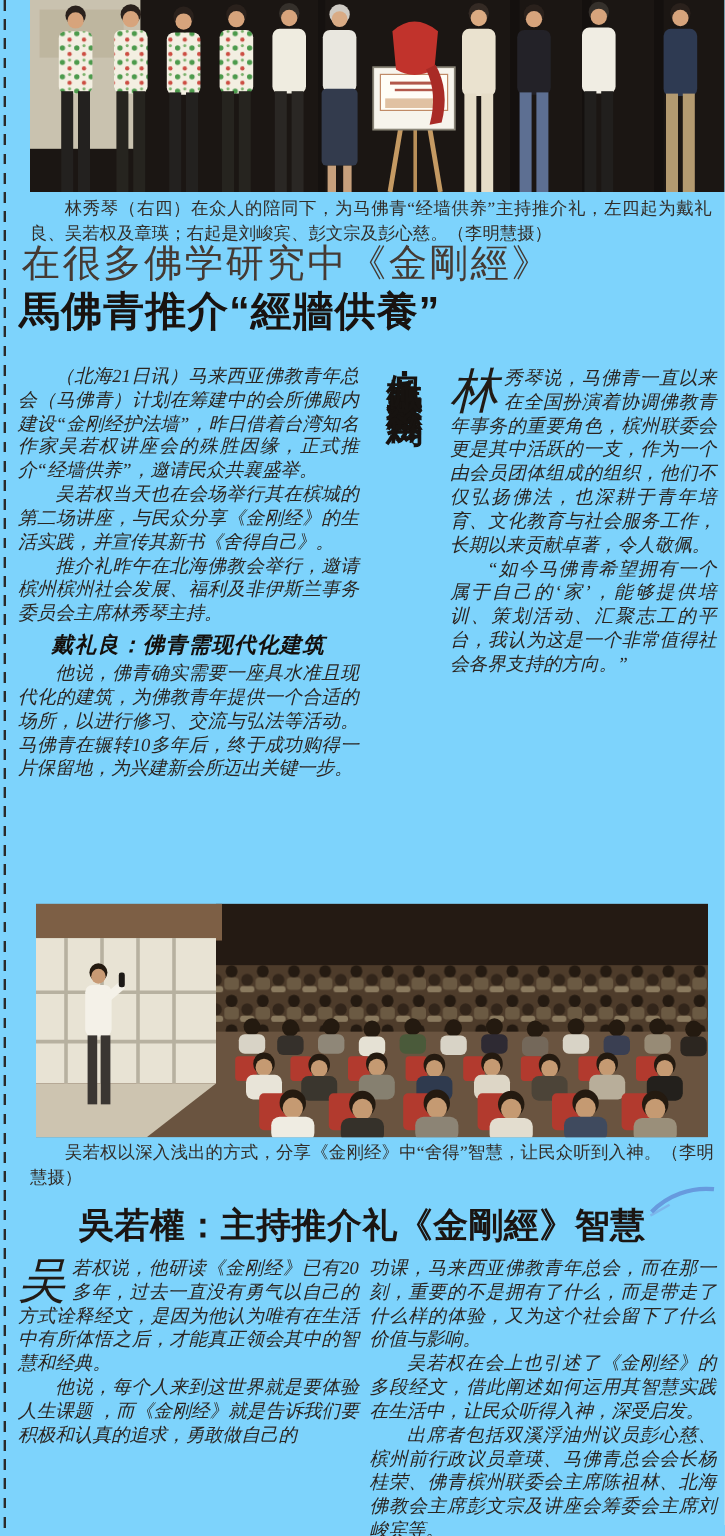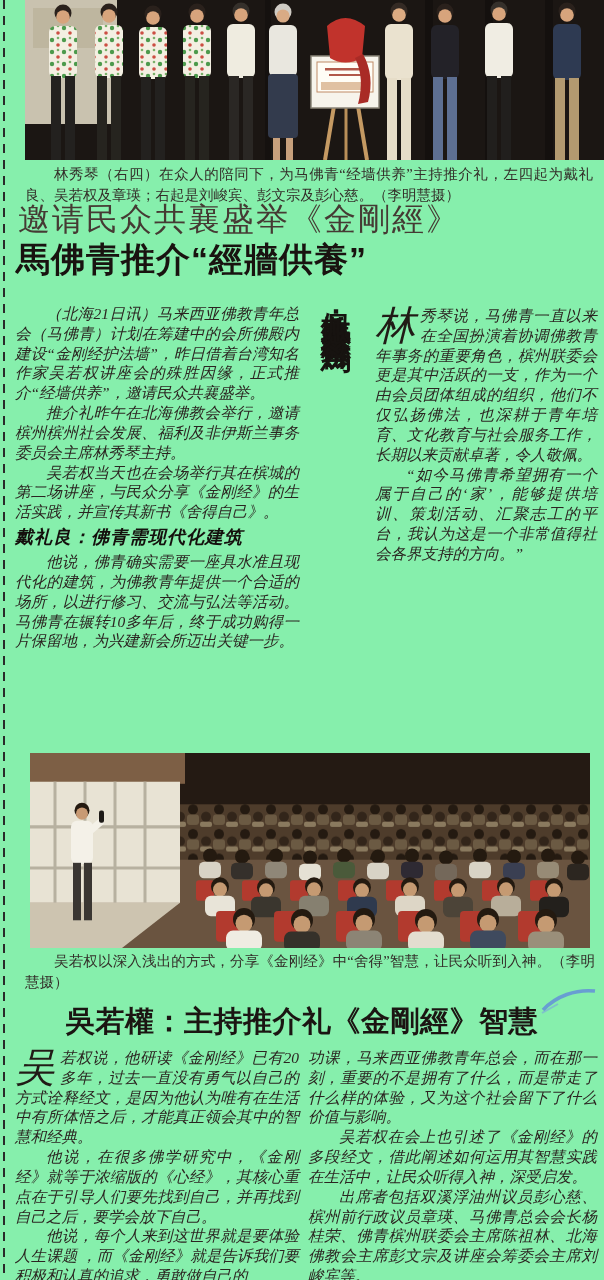--- a/index.html
+++ b/index.html
@@ -1,18 +1,18 @@
 <!DOCTYPE html>
 <html><head>
 <meta charset="utf-8">
 <style>
   html,body{margin:0;padding:0;background:#e8e6e0;}
   .page{
     position:relative;width:604px;height:1280px;margin:0 auto;
-    background:#86efac;overflow:hidden;
+    background:#7dd3fc;overflow:hidden;
     font-family:"Liberation Serif","DejaVu Serif",serif;
     color:#2b2521;
   }
   
   .cutline{
     position:absolute;left:3px;top:0;bottom:0;width:2px;
     background:repeating-linear-gradient(180deg,#2a2a2a 0 9px,transparent 9px 16px);
   }
   
   .photo-top{position:absolute;left:25px;top:0;width:579px;height:160px;overflow:hidden;}
@@ -45,21 +45,21 @@
   .col{position:absolute;font-size:15.5px;line-height:1.28;text-align:justify;text-justify:inter-ideograph;}
   .col p{margin:0;text-indent:2em;font-style:italic;}
   .col p.cont{text-indent:0;}
   .col p.dropped{text-indent:0;}
   .s1-left{left:15px;top:304px;width:284px;}
   .s1-right{left:303px;top:306px;width:294px;}
   .s2-left{left:15px;top:1048px;width:284px;}
   .s2-right{left:308px;top:1048px;width:289px;}
   .subhead{
     font-family:"Liberation Sans","DejaVu Sans",sans-serif;
-    font-size:18px;font-weight:800;color:#14100d;text-align:left;text-indent:0!important;
+    font-size:18px;font-weight:800;color:#14100d;text-align:center;text-indent:0!important;
     margin:4px 0 3px 0!important;letter-spacing:1px;
   }
   
   .vhead{
     float:left;width:66px;height:358px;margin-right:6px;
     font-family:"Liberation Sans","DejaVu Sans",sans-serif;
     font-size:30px;font-weight:800;color:#171310;
     writing-mode:vertical-rl;text-orientation:upright;
     letter-spacing:-4px;line-height:66px;text-align:left;overflow:hidden;
   }
@@ -185,27 +185,27 @@
           <circle cx="542" cy="15" r="6.8" fill="#d7a47c"></circle>
           <rect x="528" y="24" width="28" height="56" rx="6" fill="#2e3a52"></rect>
           <rect x="530" y="78" width="10" height="82" fill="#b39a70"></rect>
           <rect x="544" y="78" width="10" height="82" fill="#b39a70"></rect>
         </g>
     </svg>
   </div>
 
   <div class="caption caption1">林秀琴（右四）在众人的陪同下，为马佛青“经墙供养”主持推介礼，左四起为戴礼良、吴若权及章瑛；右起是刘峻宾、彭文宗及彭心慈。（李明慧摄）</div>
 
-  <div class="kicker">邀请民众共襄盛举《金剛經》</div>
+  <div class="kicker">在很多佛学研究中《金剛經》</div>
   <div class="headline-main">馬佛青推介“經牆供養”</div>
 
   <div class="col s1-left">
     <p>（北海21日讯）马来西亚佛教青年总会（马佛青）计划在筹建中的会所佛殿内建设“金刚经护法墙”，昨日借着台湾知名作家吴若权讲座会的殊胜因缘，正式推介“经墙供养”，邀请民众共襄盛举。</p>
+    <p>吴若权当天也在会场举行其在槟城的第二场讲座，与民众分享《金刚经》的生活实践，并宣传其新书《舍得自己》。</p>
     <p>推介礼昨午在北海佛教会举行，邀请槟州槟州社会发展、福利及非伊斯兰事务委员会主席林秀琴主持。</p>
-    <p>吴若权当天也在会场举行其在槟城的第二场讲座，与民众分享《金刚经》的生活实践，并宣传其新书《舍得自己》。</p>
     <p class="subhead">戴礼良：佛青需现代化建筑</p>
     <p>他说，佛青确实需要一座具水准且现代化的建筑，为佛教青年提供一个合适的场所，以进行修习、交流与弘法等活动。马佛青在辗转10多年后，终于成功购得一片保留地，为兴建新会所迈出关键一步。</p>
   </div>
 
   <div class="col s1-right">
     <div class="vhead">林秀琴：馬佛青貢獻令人敬佩</div>
     <p class="dropped"><span class="dropcap">林</span><span>秀琴说，马佛青一直以来在全国扮演着协调佛教青年事务的重要角色，槟州联委会更是其中活跃的一支，作为一个由会员团体组成的组织，他们不仅弘扬佛法，也深耕于青年培育、文化教育与社会服务工作，长期以来贡献卓著，令人敬佩。</span></p>
     <p>“如今马佛青希望拥有一个属于自己的‘家’，能够提供培训、策划活动、汇聚志工的平台，我认为这是一个非常值得社会各界支持的方向。”</p>
   </div>
 
@@ -394,21 +394,20 @@
 
   <svg class="scribble" viewBox="0 0 58 30">
     <path d="M3,26 C 16,12 36,5 55,7" stroke="#638fd8" stroke-width="3.5" fill="none" opacity="0.85"></path>
     <path d="M2,29 L 18,20" stroke="#7ba2e0" stroke-width="2" fill="none" opacity="0.6"></path>
   </svg>
 
   <div class="headline2">吳若權：主持推介礼《金剛經》智慧</div>
 
   <div class="col s2-left">
     <p class="dropped"><span class="dropcap">吴</span><span>若权说，他研读《金刚经》已有20多年，过去一直没有勇气以自己的方式诠释经文，是因为他认为唯有在生活中有所体悟之后，才能真正领会其中的智慧和经典。</span></p>
-    <p>他说，在很多佛学研究中，《金刚经》就等于浓缩版的《心经》，其核心重点在于引导人们要先找到自己，并再找到自己之后，要学会放下自己。</p>
     <p>他说，每个人来到这世界就是要体验人生课题 ，而《金刚经》就是告诉我们要积极和认真的追求，勇敢做自己的</p>
   </div>
 
   <div class="col s2-right">
     <p class="cont">功课，马来西亚佛教青年总会，而在那一刻，重要的不是拥有了什么，而是带走了什么样的体验，又为这个社会留下了什么价值与影响。</p>
     <p>吴若权在会上也引述了《金刚经》的多段经文，借此阐述如何运用其智慧实践在生活中，让民众听得入神，深受启发。</p>
     <p>出席者包括双溪浮油州议员彭心慈、槟州前行政议员章瑛、马佛青总会会长杨桂荣、佛青槟州联委会主席陈祖林、北海佛教会主席彭文宗及讲座会筹委会主席刘峻宾等。</p>
   </div>
 
 </div>

